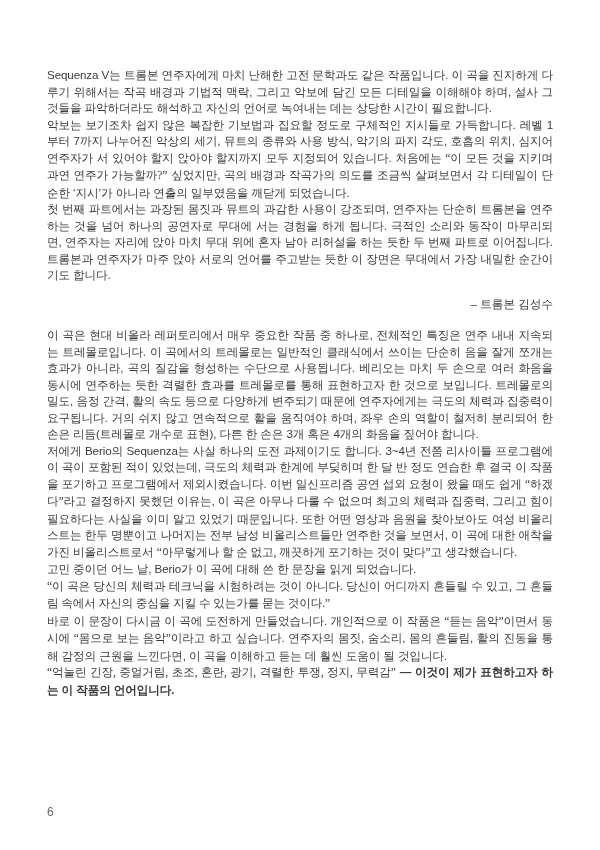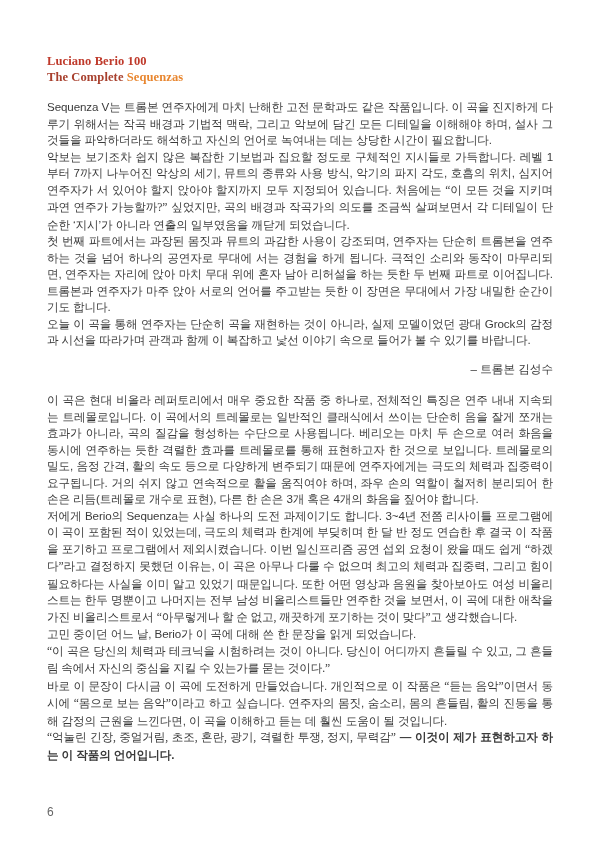--- a/index.html
+++ b/index.html
@@ -84,34 +84,26 @@
     font-size: 12px;
     color: var(--pagenum_gray, #666666);
   }
 </style>
 </head>
 <body style="--page_bg: #ffffff; --brand_red: #bf3a2b; --brand_darkred: #a8402e; --brand_orange: #e8862f; --title_blue_dark: #1c4886; --title_blue: #2e62a8; --text_color: #3a3a3a; --pagenum_gray: #666666;">
 
 <div class="page">
   <div class="content">
 
-    <div class="header">
-      <div class="brand-line1">Luciano Berio 100</div>
-      <div class="brand-line2">
-        <span class="brand-dark">The Complete</span>
-        <span class="brand-accent">Sequenzas</span>
-      </div>
-    </div>
 
     <div class="section section-v">
       <div class="body-text">
           <div class="para"><span class="seg-n">Sequenza V는 트롬본 연주자에게 마치 난해한 고전 문학과도 같은 작품입니다. 이 곡을 진지하게 다루기 위해서는 작곡 배경과 기법적 맥락, 그리고 악보에 담긴 모든 디테일을 이해해야 하며, 설사 그것들을 파악하더라도 해석하고 자신의 언어로 녹여내는 데는 상당한 시간이 필요합니다.</span></div>
           <div class="para"><span class="seg-n">악보는 보기조차 쉽지 않은 복잡한 기보법과 집요할 정도로 구체적인 지시들로 가득합니다. 레벨 1부터 7까지 나누어진 악상의 세기, 뮤트의 종류와 사용 방식, 악기의 파지 각도, 호흡의 위치, 심지어 연주자가 서 있어야 할지 앉아야 할지까지 모두 지정되어 있습니다. 처음에는 </span><span class="seg-q">“이 모든 것을 지키며 과연 연주가 가능할까?”</span><span class="seg-n"> 싶었지만, 곡의 배경과 작곡가의 의도를 조금씩 살펴보면서 각 디테일이 단순한 ‘지시’가 아니라 연출의 일부였음을 깨닫게 되었습니다.</span></div>
           <div class="para"><span class="seg-n">첫 번째 파트에서는 과장된 몸짓과 뮤트의 과감한 사용이 강조되며, 연주자는 단순히 트롬본을 연주하는 것을 넘어 하나의 공연자로 무대에 서는 경험을 하게 됩니다. 극적인 소리와 동작이 마무리되면, 연주자는 자리에 앉아 마치 무대 위에 혼자 남아 리허설을 하는 듯한 두 번째 파트로 이어집니다. 트롬본과 연주자가 마주 앉아 서로의 언어를 주고받는 듯한 이 장면은 무대에서 가장 내밀한 순간이기도 합니다.</span></div>
-          <div class="para"><span class="seg-n">오늘 이 곡을 통해 연주자는 단순히 곡을 재현하는 것이 아니라, 실제 모델이었던 광대 Grock의 감정과 시선을 따라가며 관객과 함께 이 복잡하고 낯선 이야기 속으로 들어가 볼 수 있기를 바랍니다.</span></div>
         </div>
       <div class="signature">– 트롬본 김성수</div>
     </div>
 
     <div class="section">
       <div class="body-text">
           <div class="para"><span class="seg-n">이 곡은 현대 비올라 레퍼토리에서 매우 중요한 작품 중 하나로, 전체적인 특징은 연주 내내 지속되는 트레몰로입니다. 이 곡에서의 트레몰로는 일반적인 클래식에서 쓰이는 단순히 음을 잘게 쪼개는 효과가 아니라, 곡의 질감을 형성하는 수단으로 사용됩니다. 베리오는 마치 두 손으로 여러 화음을 동시에 연주하는 듯한 격렬한 효과를 트레몰로를 통해 표현하고자 한 것으로 보입니다. 트레몰로의 밀도, 음정 간격, 활의 속도 등으로 다양하게 변주되기 때문에 연주자에게는 극도의 체력과 집중력이 요구됩니다. 거의 쉬지 않고 연속적으로 활을 움직여야 하며, 좌우 손의 역할이 철저히 분리되어 한 손은 리듬(트레몰로 개수로 표현), 다른 한 손은 3개 혹은 4개의 화음을 짚어야 합니다.</span></div>
           <div class="para"><span class="seg-n">저에게 Berio의 Sequenza는 사실 하나의 도전 과제이기도 합니다. 3~4년 전쯤 리사이틀 프로그램에 이 곡이 포함된 적이 있었는데, 극도의 체력과 한계에 부딪히며 한 달 반 정도 연습한 후 결국 이 작품을 포기하고 프로그램에서 제외시켰습니다. 이번 일신프리즘 공연 섭외 요청이 왔을 때도 쉽게 </span><span class="seg-q">“하겠다”</span><span class="seg-n">라고 결정하지 못했던 이유는, 이 곡은 아무나 다룰 수 없으며 최고의 체력과 집중력, 그리고 힘이 필요하다는 사실을 이미 알고 있었기 때문입니다. 또한 어떤 영상과 음원을 찾아보아도 여성 비올리스트는 한두 명뿐이고 나머지는 전부 남성 비올리스트들만 연주한 것을 보면서, 이 곡에 대한 애착을 가진 비올리스트로서 </span><span class="seg-q">“아무렇게나 할 순 없고, 깨끗하게 포기하는 것이 맞다”</span><span class="seg-n">고 생각했습니다.</span></div>
           <div class="para"><span class="seg-n">고민 중이던 어느 날, Berio가 이 곡에 대해 쓴 한 문장을 읽게 되었습니다.</span></div>
           <div class="para"><span class="seg-q">“이 곡은 당신의 체력과 테크닉을 시험하려는 것이 아니다. 당신이 어디까지 흔들릴 수 있고, 그 흔들림 속에서 자신의 중심을 지킬 수 있는가를 묻는 것이다.”</span></div>

